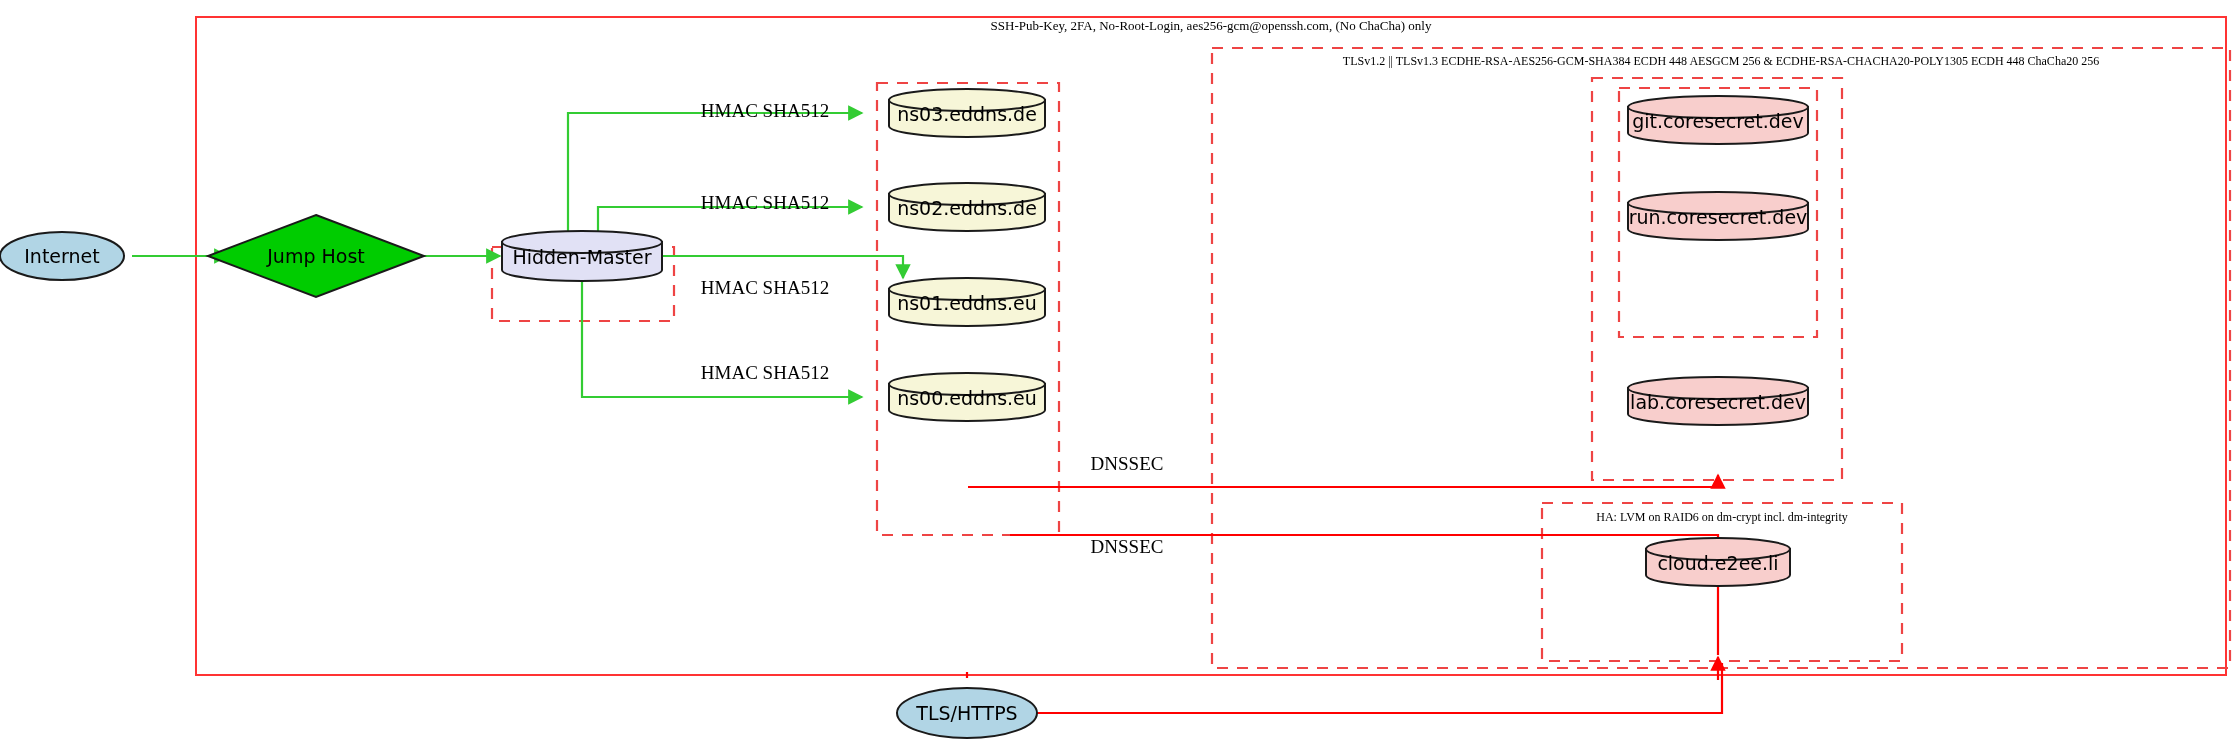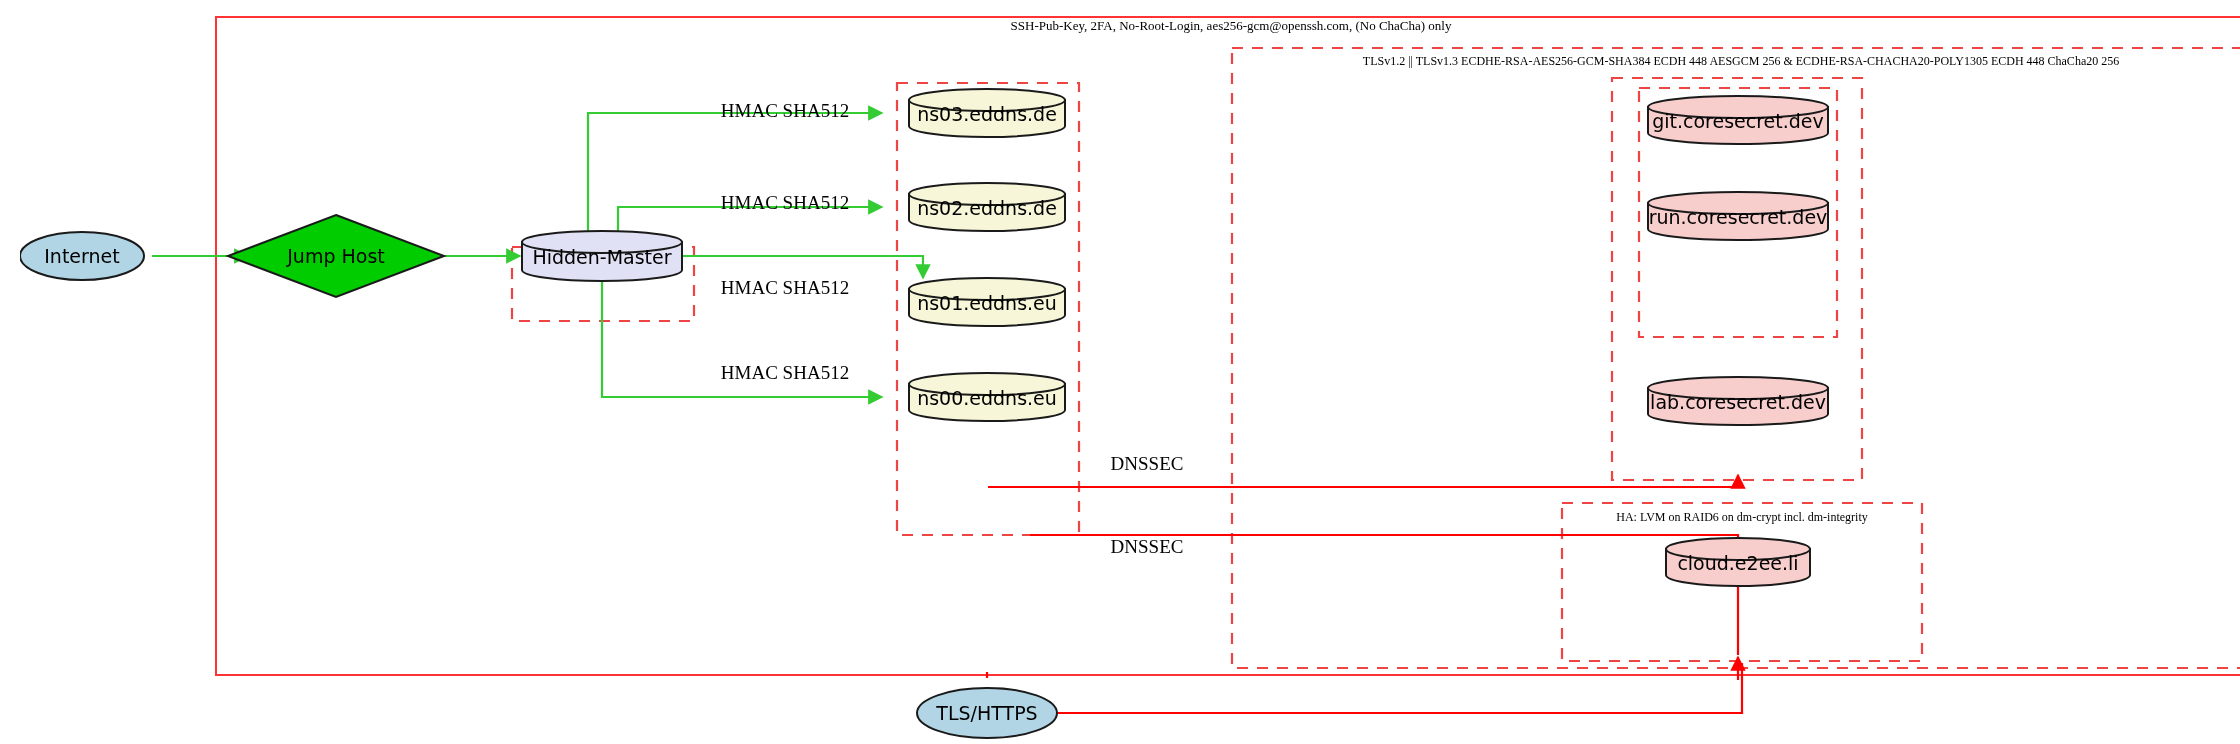--- a/index.html
+++ b/index.html
@@ -11,21 +11,20 @@
   body {
     width: 2240px;
     height: 744px;
     font-family: "Liberation Sans", sans-serif;
     overflow: hidden;
   }
   #diagram-root {
     position: relative;
     width: 1771px;
     height: 744px;
-    padding-left: 20px;
   }
   svg#diagram {
     display: block;
     width: 2240px;
     height: 744px;
   }
   .node-label {
     font-family: "DejaVu Sans", sans-serif;
     font-size: 19px;
     fill: #000000;

